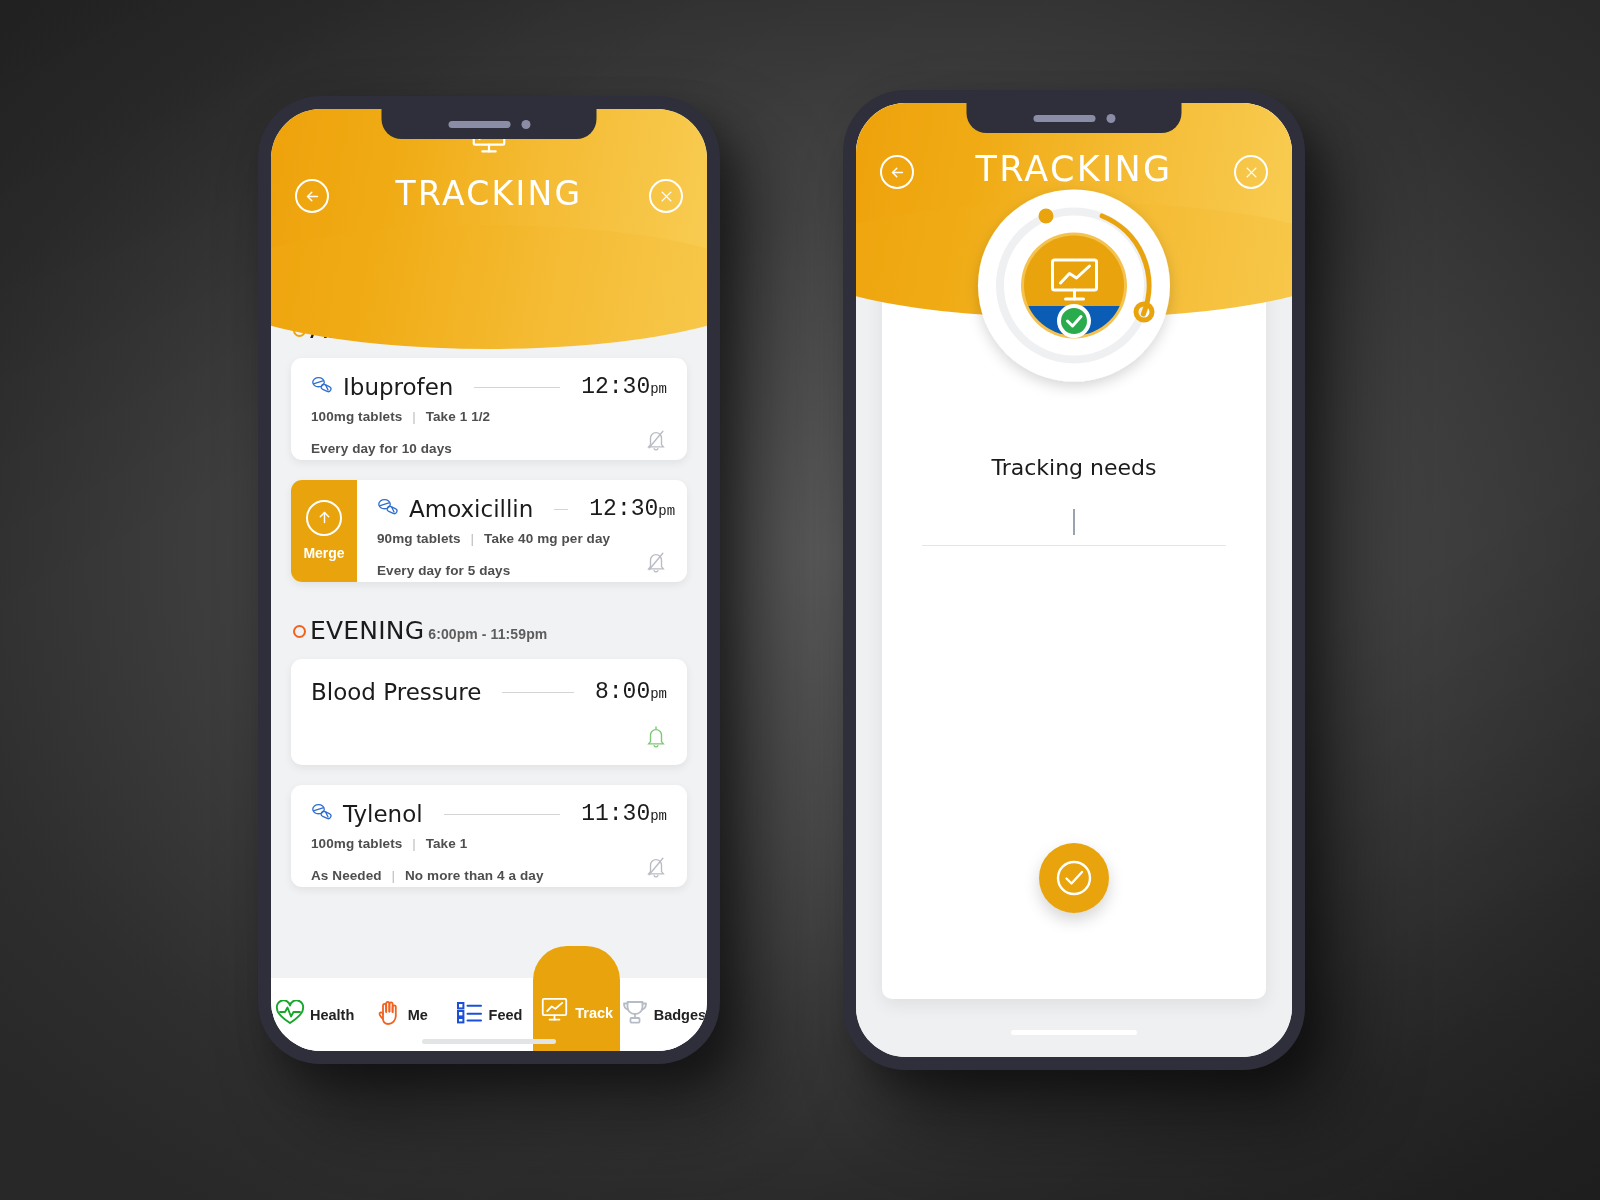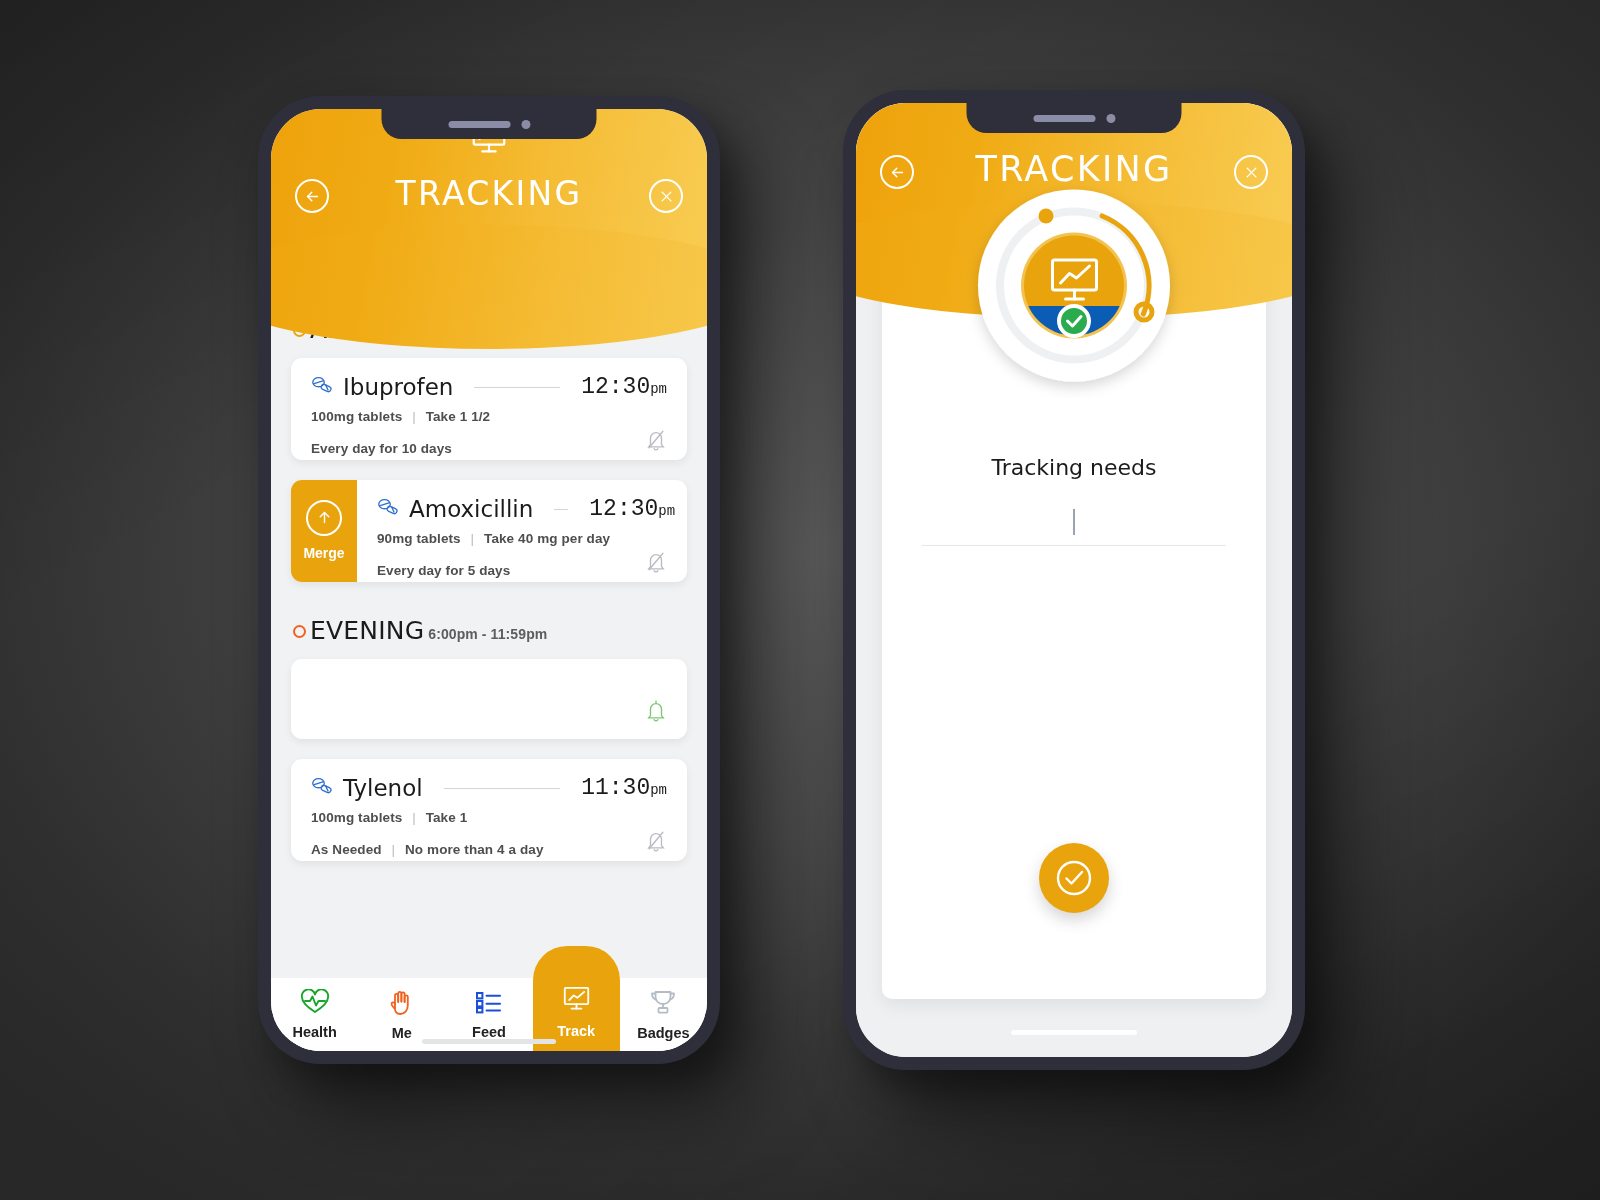--- a/index.html
+++ b/index.html
@@ -179,21 +179,21 @@
   
   .tabbar {
     position: absolute; left: 0; right: 0; bottom: 0;
     height: 73px;
     background: #ffffff;
     display: flex;
     z-index: 30;
   }
   .tab {
     flex: 1;
-    display: flex; flex-direction: column;
+    display: flex; flex-direction: row;
     align-items: center; justify-content: center;
     gap: 5px;
     position: relative;
   }
   .tab-label { font-size: 14.5px; color: #222; font-weight: 600; }
   .tab.active {
     background: #e9a30c;
     border-top-left-radius: 34px;
     border-top-right-radius: 34px;
     margin-top: -32px;
@@ -388,20 +388,25 @@
       </div>
 
       <div class="section-head" style="margin-top:34px">
         <span class="sec-dot evening"></span>
         <span class="sec-title">EVENING</span>
         <span class="sec-range">6:00pm - 11:59pm</span>
       </div>
 
       <div class="card bp-card">
         <div class="card-body">
+          <div class="card-top">
+            <span class="med-name">Blood Pressure</span>
+            <span class="dash-fill"></span>
+            <span class="med-time"><span>8:00</span><span class="ampm">pm</span></span>
+          </div>
           <div class="card-foot">
             <span class="bell-slot">
               <svg width="22" height="24" viewBox="0 0 24 26" fill="none" stroke="#7dc775" stroke-width="1.5" stroke-linecap="round">
                 <path d="M6 18 L6 11 a6 6 0 0 1 12 0 L18 18 L20 20.5 L4 20.5 Z"></path>
                 <path d="M10 22.5 a2.2 2.2 0 0 0 4 0"></path>
                 <line x1="12" y1="4" x2="12" y2="2"></line>
               </svg>
             </span>
           </div>
         </div>

